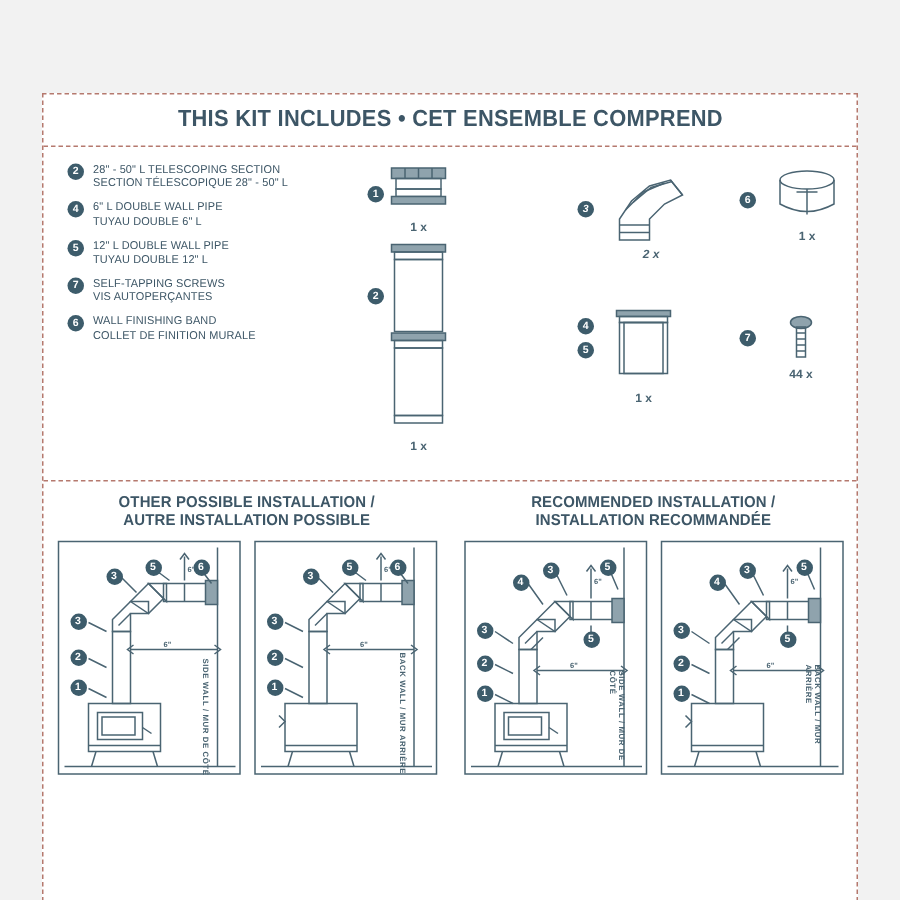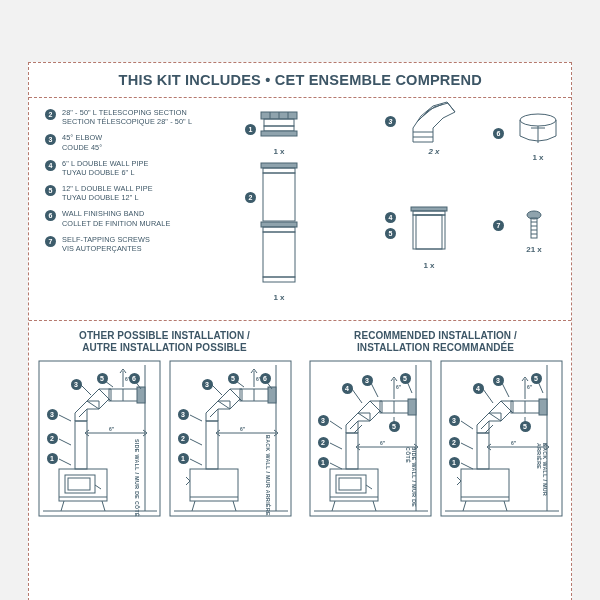--- a/index.html
+++ b/index.html
@@ -78,52 +78,45 @@
 
     <div class="parts">
       <div class="part">
         <div class="badge">2</div>
         <div class="ptext">
           <div>28" - 50" L TELESCOPING SECTION</div>
           <div>SECTION TÉLESCOPIQUE 28" - 50" L</div>
         </div>
       </div>
       <div class="part">
-        <div class="badge">3</div>
-        <div class="ptext">
-          <div>45° ELBOW</div>
-          <div>COUDE 45°</div>
-        </div>
-      </div>
-      <div class="part">
         <div class="badge">4</div>
         <div class="ptext">
           <div>6" L DOUBLE WALL PIPE</div>
           <div>TUYAU DOUBLE 6" L</div>
         </div>
       </div>
       <div class="part">
         <div class="badge">5</div>
         <div class="ptext">
           <div>12" L DOUBLE WALL PIPE</div>
           <div>TUYAU DOUBLE 12" L</div>
         </div>
       </div>
       <div class="part">
+        <div class="badge">7</div>
+        <div class="ptext">
+          <div>SELF-TAPPING SCREWS</div>
+          <div>VIS AUTOPERÇANTES</div>
+        </div>
+      </div>
+      <div class="part">
         <div class="badge">6</div>
         <div class="ptext">
           <div>WALL FINISHING BAND</div>
           <div>COLLET DE FINITION MURALE</div>
-        </div>
-      </div>
-      <div class="part">
-        <div class="badge">7</div>
-        <div class="ptext">
-          <div>SELF-TAPPING SCREWS</div>
-          <div>VIS AUTOPERÇANTES</div>
         </div>
       </div>
     </div>
 
     <div class="ill" style="left:228px;top:12px;">
       <div class="nb" style="left:-12px;top:14px;">1</div>
       <svg width="44" height="34">
         <rect class="stk" x="4" y="2" width="36" height="7"></rect>
         <rect class="st" x="7" y="9" width="30" height="7"></rect>
         <rect class="st" x="7" y="16" width="30" height="5"></rect>
@@ -142,21 +135,21 @@
         <rect class="st" x="6" y="6" width="32" height="5"></rect>
         <rect class="st" x="6" y="11" width="32" height="48"></rect>
         <rect class="stk" x="4" y="60" width="36" height="5"></rect>
         <rect class="st" x="6" y="65" width="32" height="5"></rect>
         <rect class="st" x="6" y="70" width="32" height="45"></rect>
         <rect class="st" x="6" y="115" width="32" height="5"></rect>
       </svg>
       <div class="cap">1 x</div>
     </div>
 
-    <div class="ill" style="left:378px;top:0;font-style:italic;">
+    <div class="ill" style="left:378px;top:18px;font-style:italic;">
       <div class="nb" style="left:-22px;top:18px;">3</div>
       <svg width="54" height="46">
         <path class="st" d="M6 44 L6 30 L14 18 L26 8 L40 4 L48 14 L36 20 L26 30 L26 44 Z"></path>
         <path class="st" d="M10 24 L22 12 L36 6"></path>
         <path class="st" d="M15 19 L27 9 L41 5"></path>
         <line class="st" x1="6" y1="34" x2="26" y2="34"></line>
         <line class="st" x1="6" y1="39" x2="26" y2="39"></line>
         <line class="st" x1="40" y1="4" x2="48" y2="14"></line>
       </svg>
       <div class="cap">2 x</div>
@@ -188,21 +181,21 @@
     <div class="ill" style="left:492px;top:112px;">
       <div class="nb" style="left:-28px;top:10px;">7</div>
       <svg width="26" height="32">
         <ellipse class="stk" cx="13" cy="5" rx="7" ry="4"></ellipse>
         <rect class="st" x="10" y="8" width="6" height="20"></rect>
         <line class="st" x1="10" y1="12" x2="16" y2="12"></line>
         <line class="st" x1="10" y1="16" x2="16" y2="16"></line>
         <line class="st" x1="10" y1="20" x2="16" y2="20"></line>
         <line class="st" x1="10" y1="24" x2="16" y2="24"></line>
       </svg>
-      <div class="cap">21 x</div>
+      <div class="cap">44 x</div>
     </div>
 
   </div>
 
   <div class="install">
 
     <div class="ipanel">
       <div class="ihead">
         <div>OTHER POSSIBLE INSTALLATION /</div>
         <div>AUTRE INSTALLATION POSSIBLE</div>

